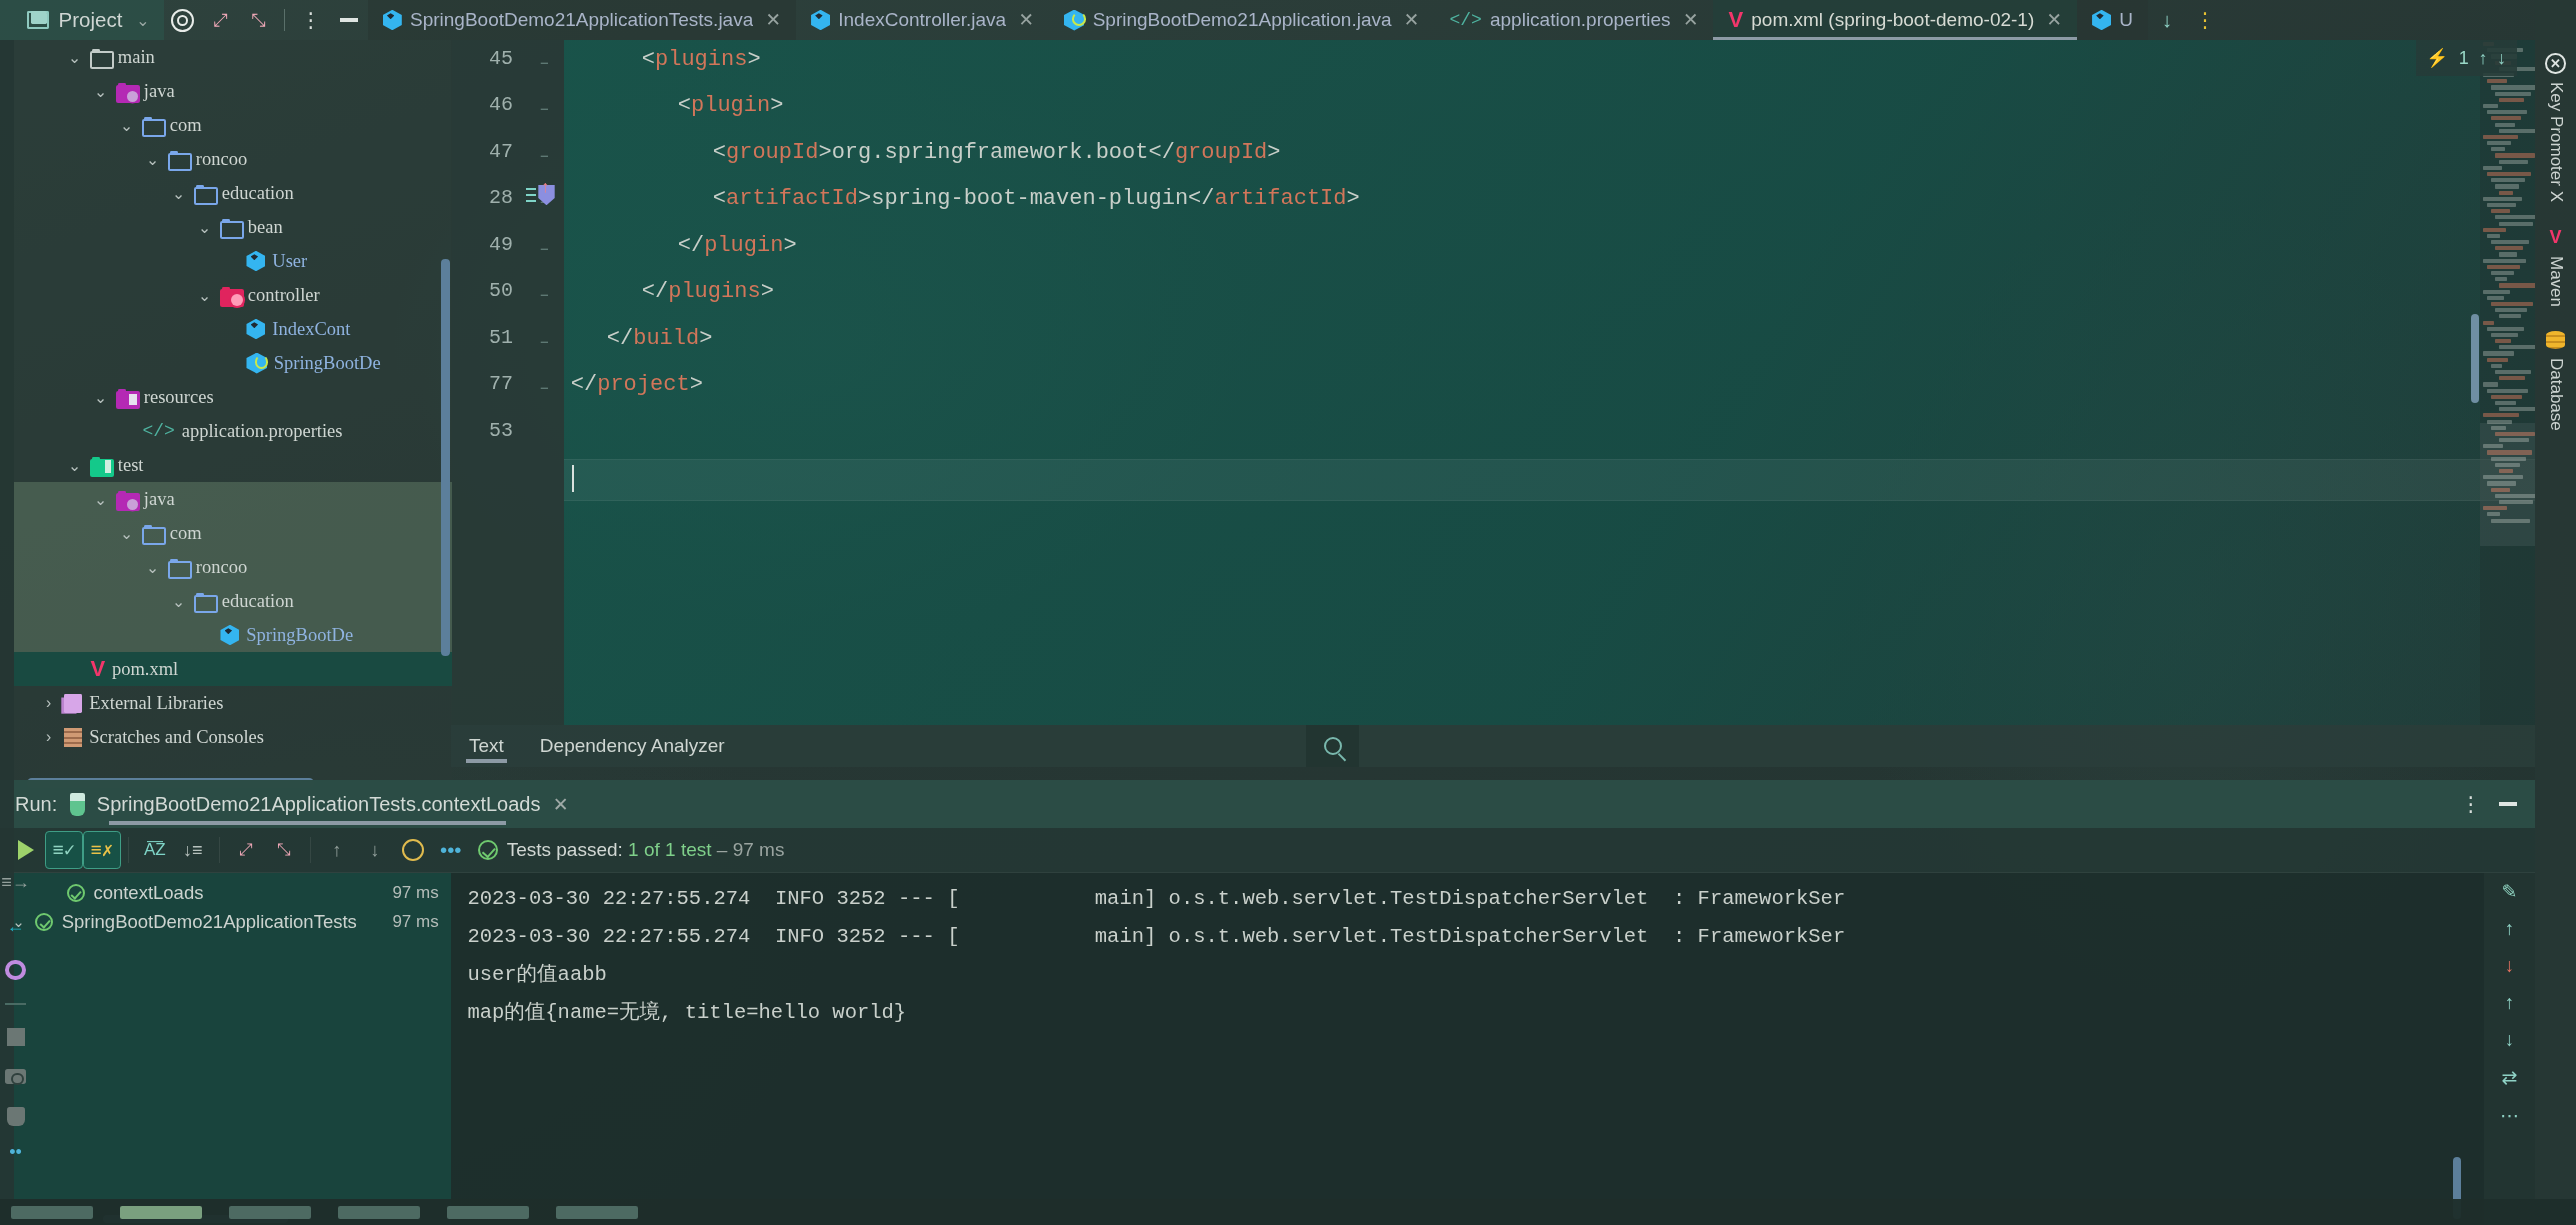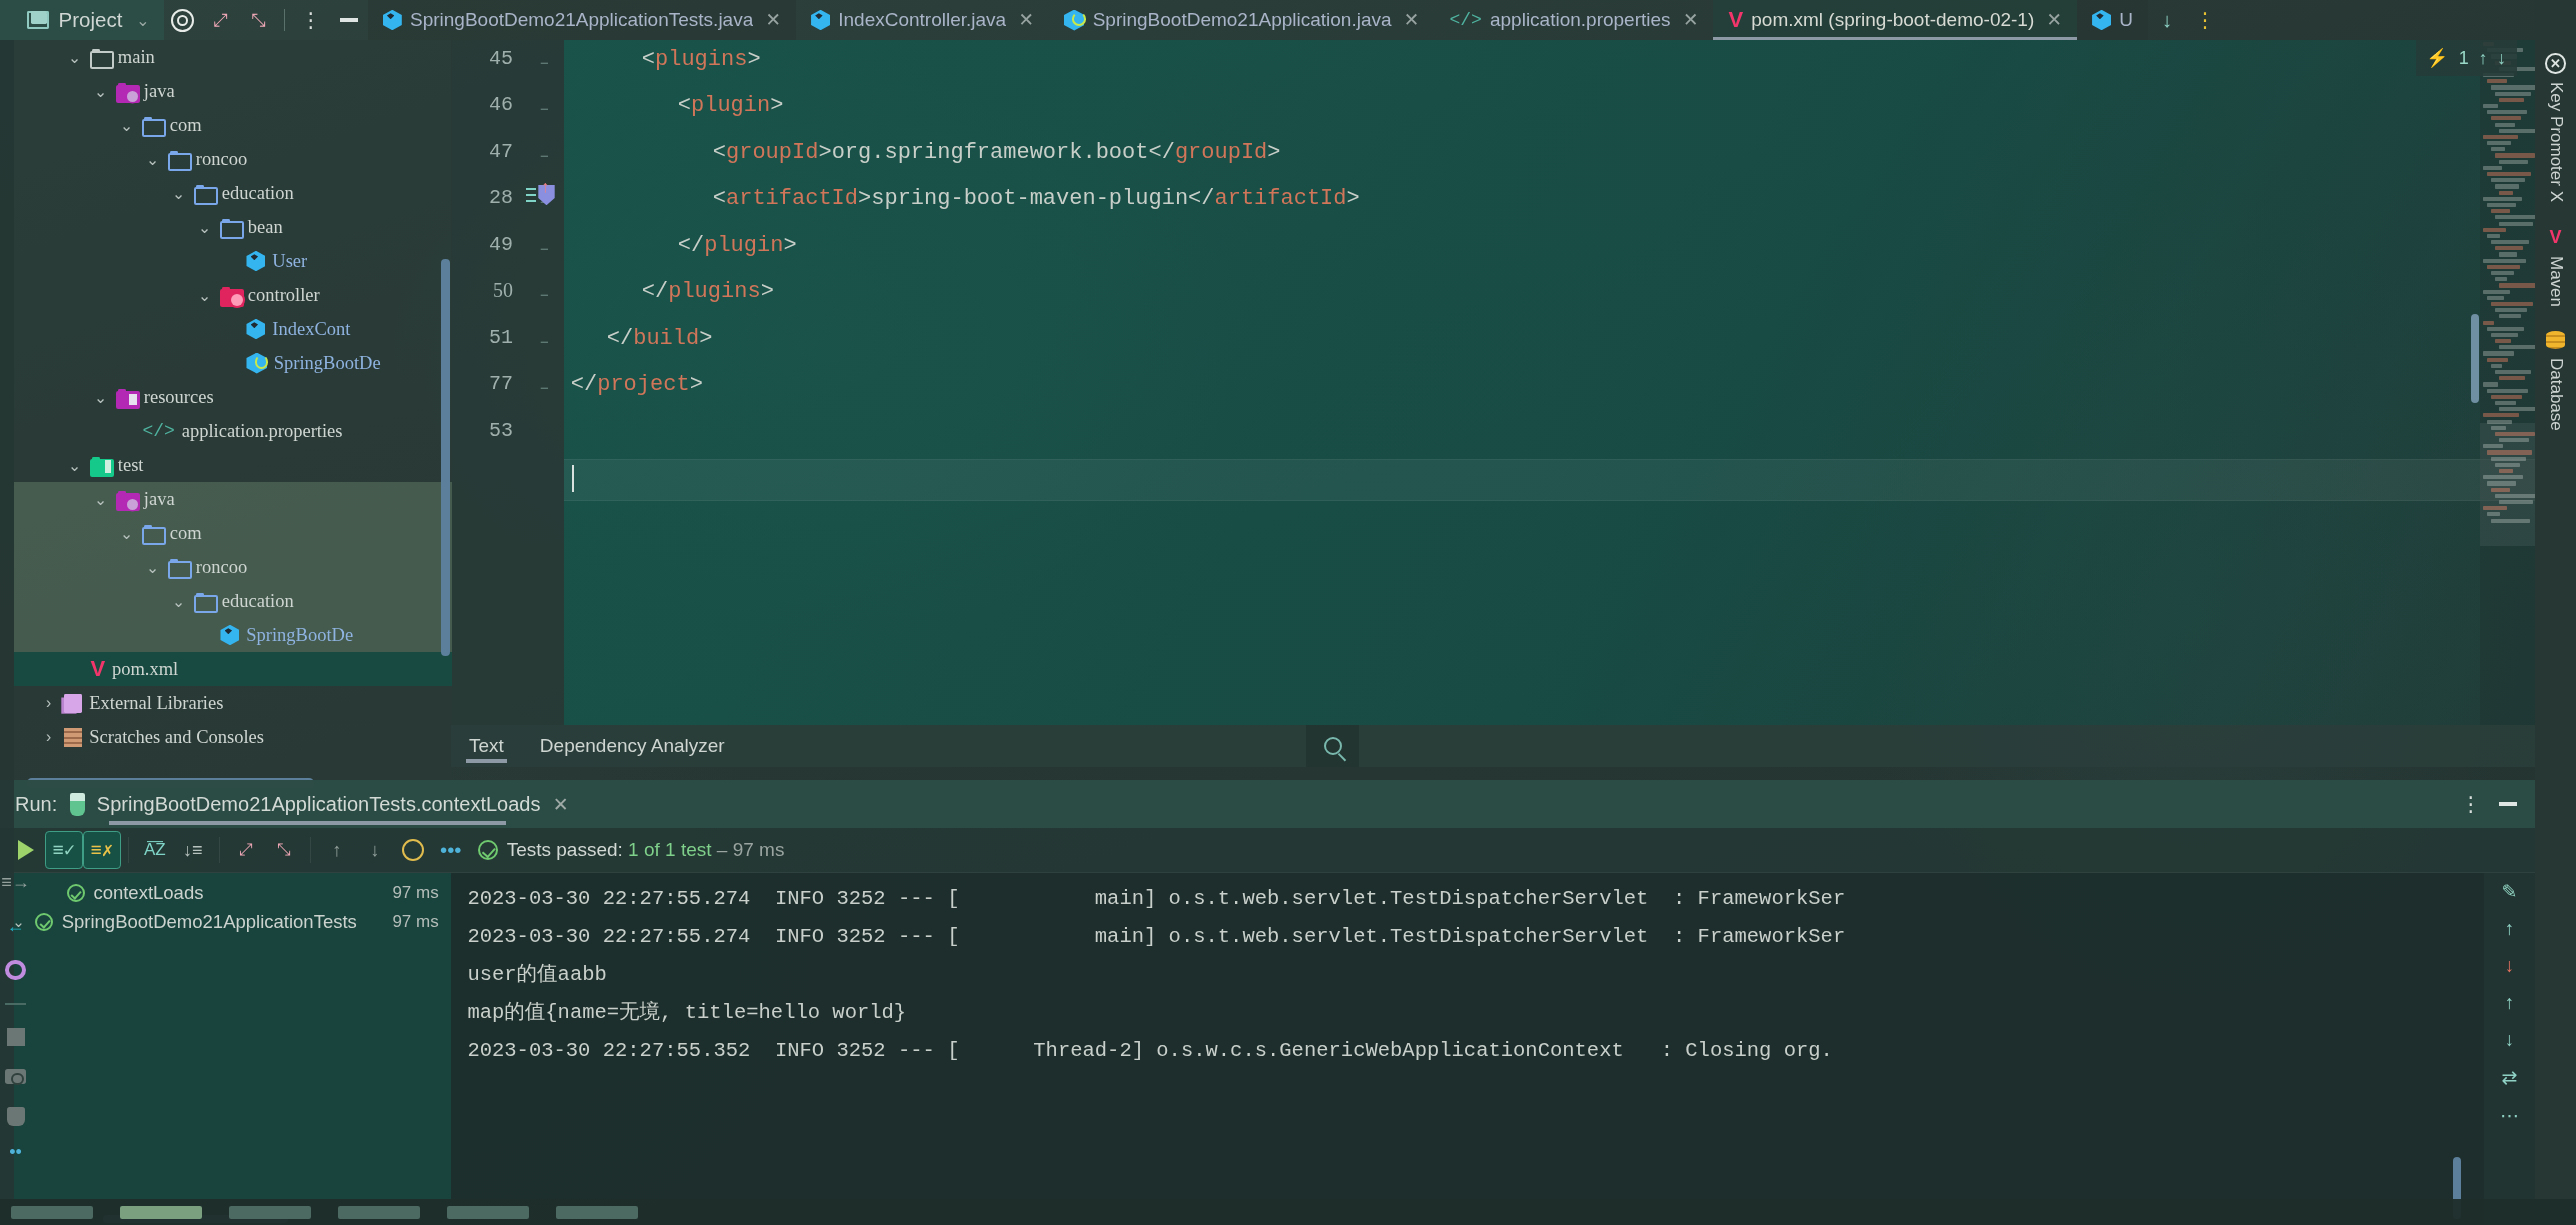--- a/index.html
+++ b/index.html
@@ -532,21 +532,21 @@
         <span class="bars">
           <b></b>
           <b></b>
           <b></b>
         </span>
         <span class="bead"></span>
         <span class="arr">↑</span>
       </div>
       <div class="gnum" style="top: 193px;">49</div>
       <div class="fold-mark" style="top: 200px;">−</div>
-      <div class="gnum" style="top: 239px; font-family: Liberation Serif, serif;">50</div>
+      <div class="gnum" style="top: 239px;">50</div>
       <div class="fold-mark" style="top: 246px;">−</div>
       <div class="gnum" style="top: 286px;">51</div>
       <div class="fold-mark" style="top: 293px;">−</div>
       <div class="gnum" style="top: 332px;">77</div>
       <div class="fold-mark" style="top: 339px;">−</div>
       <div class="gnum" style="top: 379px;">53</div>
     </div>
   <div class="codearea" id="codearea">
     <div class="cur-line" style="top:419px"></div>
     <div class="caret" style="left:8.2px; top:425px"></div>
@@ -736,21 +736,20 @@
           <span class="ms">97 ms</span>
         </div>
         <div class="test-tree-scroll"></div>
     </div>
     <div class="console" id="console">
       <div class="console-vscroll"></div>
     <div class="cl">2023-03-30 22:27:55.274  INFO 3252 --- [           main] o.s.t.web.servlet.TestDispatcherServlet  : FrameworkSer</div>
         <div class="cl">2023-03-30 22:27:55.274  INFO 3252 --- [           main] o.s.t.web.servlet.TestDispatcherServlet  : FrameworkSer</div>
         <div class="cl">user的值aabb</div>
         <div class="cl">map的值{name=无境, title=hello world}</div>
-        <div class="cl">2023-03-30 22:27:55.352  INFO 3252 --- [      Thread-2] o.s.w.c.s.GenericWebApplicationContext   : Closing org.</div>
         <div class="cl"></div>
       </div>
     <div class="run-right">
       <span class="rr-ico pen">✎</span>
       <span class="rr-ico">↑</span>
       <span class="rr-ico red">↓</span>
       <span class="rr-ico">↑</span>
       <span class="rr-ico">↓</span>
       <span class="rr-ico">⇄</span>
       <span class="rr-ico">⋯</span>

